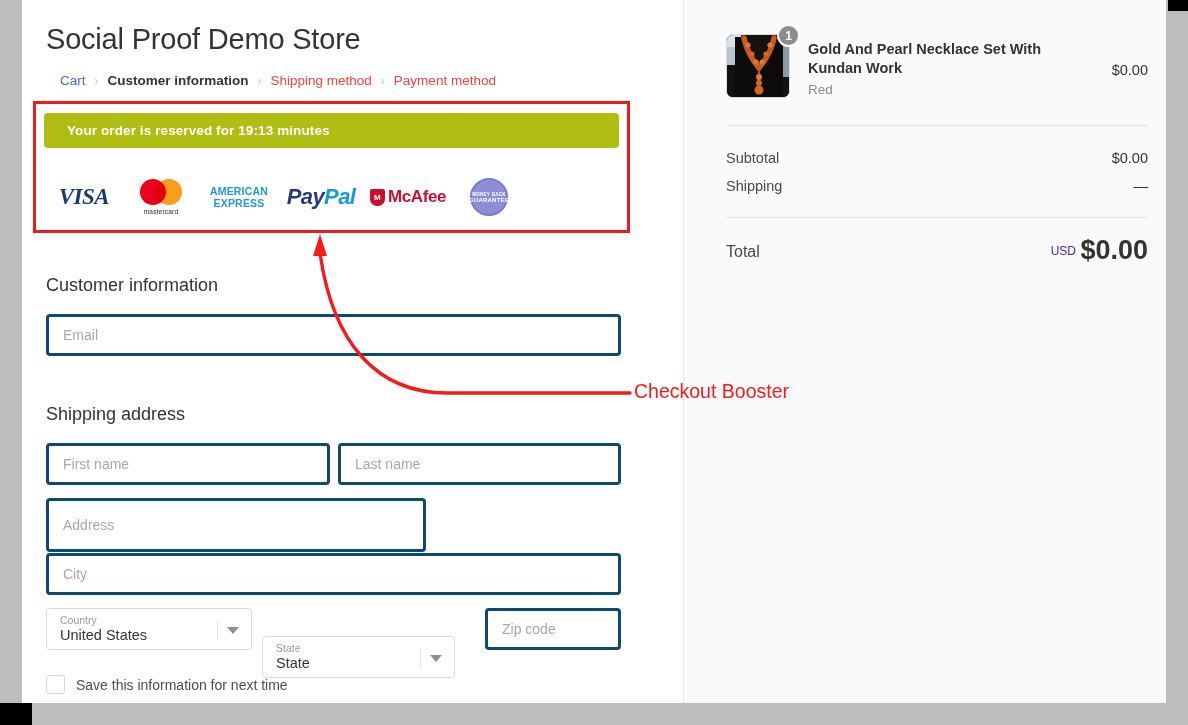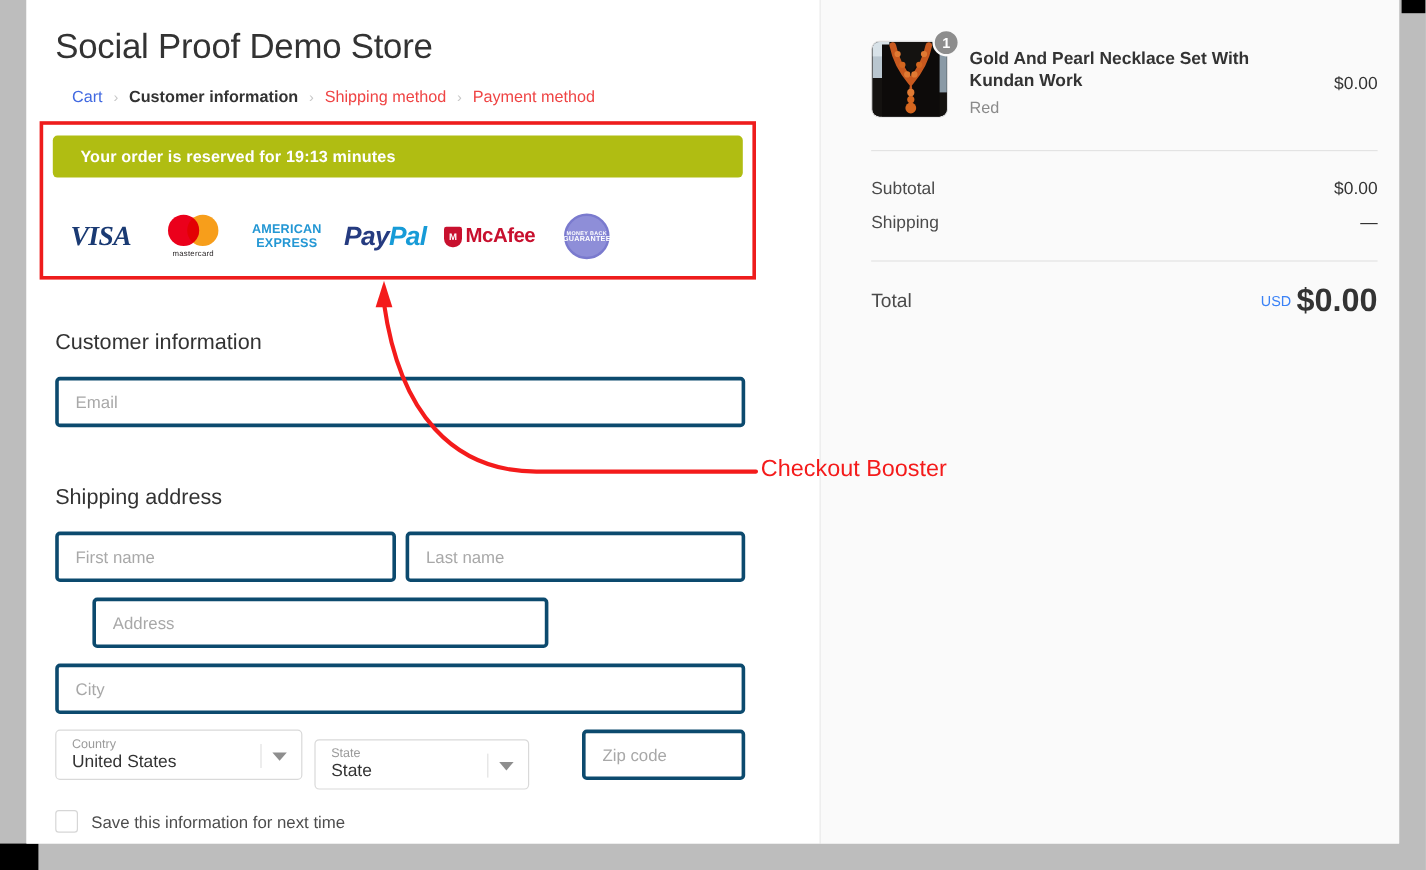--- a/index.html
+++ b/index.html
@@ -144,32 +144,32 @@
     background: #ffffff;
     font-size: 14px; color: #333;
     padding: 0 14px;
     outline: none;
   }
   .field::placeholder { color: #a8a8a8; }
 
   #f-email    { left: 24px; top: 314px; width: 575px; height: 42px; }
   #f-first    { left: 24px; top: 443px; width: 284px; height: 42px; }
   #f-last     { left: 316px; top: 443px; width: 283px; height: 42px; }
-  #f-address  { left: 24px; top: 498px; width: 380px; height: 42px; margin-left: 31px; }
+  #f-address  { left: 24px; top: 498px; width: 380px; height: 54px; }
   #f-apt      { left: 413px; top: 498px; width: 186px; height: 42px; }
   #f-city     { left: 24px; top: 553px; width: 575px; height: 42px; }
   #f-zip      { left: 463px; top: 608px; width: 136px; height: 42px; }
 
   .select-box {
     position: absolute;
     border: 1px solid #d9d9d9; border-radius: 4px;
     background: #ffffff; height: 42px;
   }
   #s-country { left: 24px; top: 608px; width: 206px; }
-  #s-state   { left: 240px; top: 616px; width: 179px; }
+  #s-state   { left: 240px; top: 636px; width: 193px; }
   .select-label {
     position: absolute; left: 13px; top: 5px;
     font-size: 10.5px; color: #9b9b9b;
   }
   .select-value {
     position: absolute; left: 13px; top: 18px;
     font-size: 14.5px; color: #333333;
   }
   .select-sep {
     position: absolute; right: 33px; top: 11px;
@@ -230,21 +230,21 @@
   #hr-2 { top: 217px; }
 
   .sum-row { position: absolute; left: 42px; width: 422px; }
   .sum-label { position:absolute; left:0; font-size: 14.5px; color: #4a4a4a; }
   .sum-value { position:absolute; right:0; font-size: 14.5px; color: #333333; text-align:right; }
   #row-subtotal { top: 150px; height: 20px; }
   #row-shipping { top: 178px; height: 20px; }
 
   .total-row { position: absolute; left: 42px; top: 235px; width: 422px; height: 36px; }
   .total-label { position:absolute; left:0; top:8px; font-size: 16px; color: #4a4a4a; }
-  .total-usd { position:absolute; right:72px; top:9px; font-size: 12px; color: #3b82f6; }
+  .total-usd { position:absolute; right:72px; top:9px; font-size: 12px; color: #4c1d95; }
   .total-amt { position:absolute; right:0; top:0; font-size: 27px; color:#333; font-weight:bold; }
 
   
   #annot { position:absolute; left:0; top:0; width:1188px; height:725px; pointer-events:none; }
   .annot-label {
     position: absolute; left: 634px; top: 380px;
     color: #f41b1b; font-size: 19.5px;
   }
 </style>
 </head>

